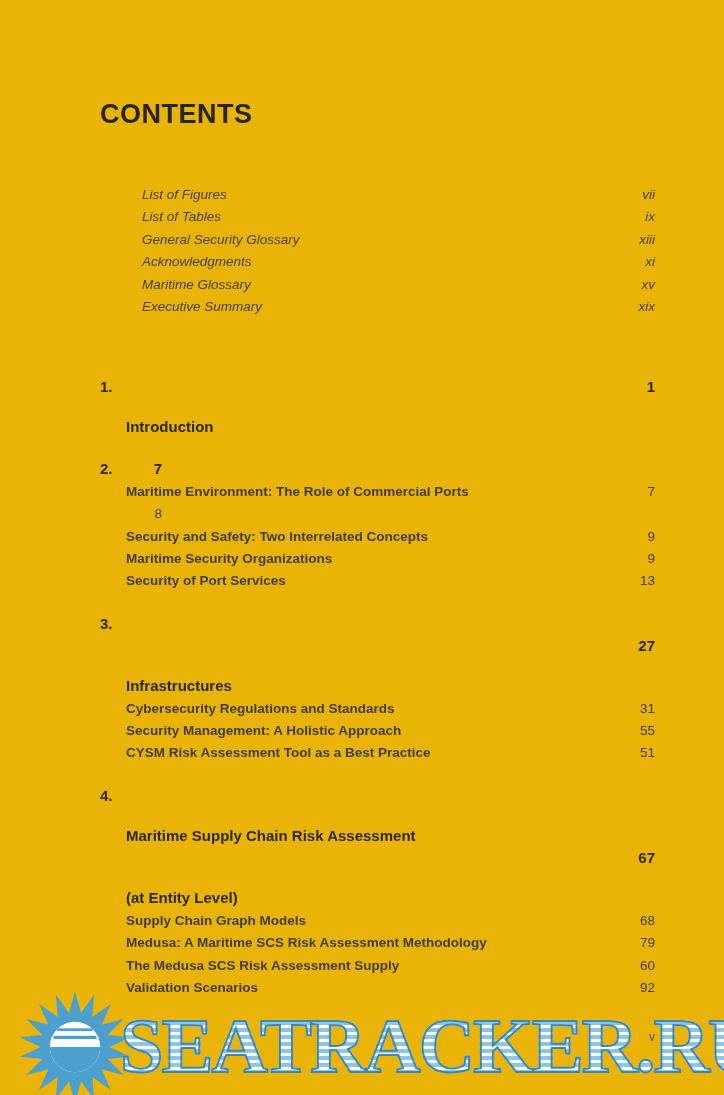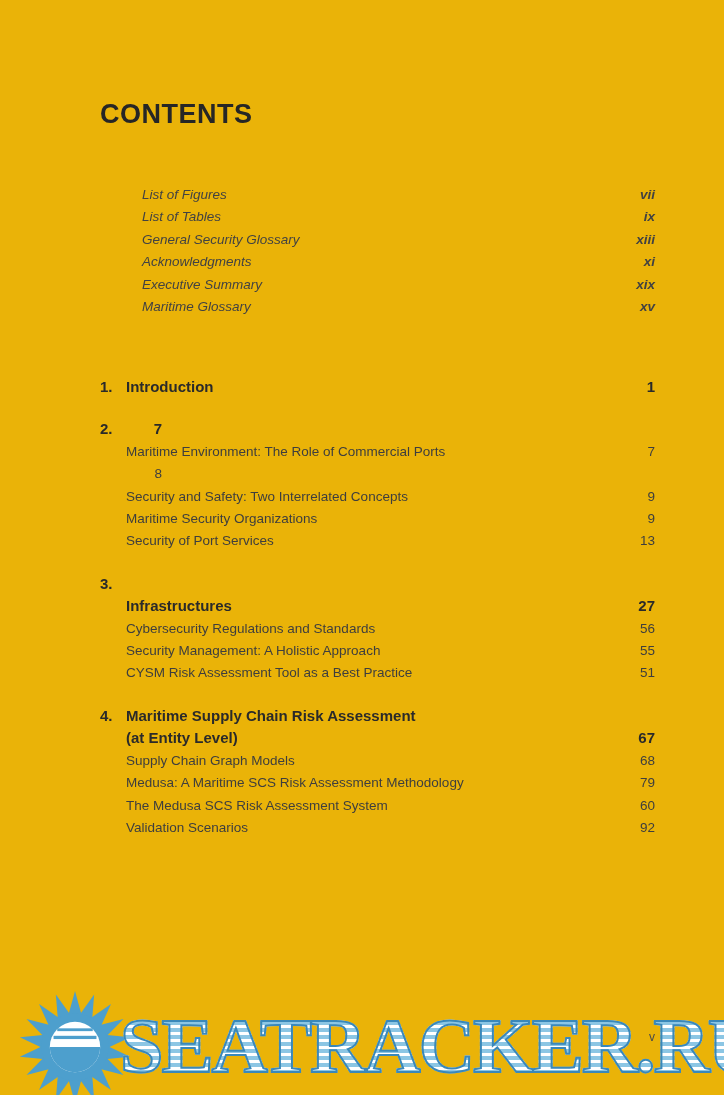--- a/index.html
+++ b/index.html
@@ -14,32 +14,32 @@
   .page-title{
     position:absolute;top:99px;left:100px;
     font-size:27px;font-weight:bold;color:#262626;
     letter-spacing:0.5px;
   }
   .front-matter{
     position:absolute;top:184px;left:100px;right:69px;margin-left:42px;
   }
   .fm-row{display:flex;line-height:22.4px;font-size:13.5px;font-style:italic;color:#424242;}
   .fm-row .lbl{flex:1;}
-  .fm-row .pg{text-align:right;min-width:40px;font-weight:bold;}
+  .fm-row .pg{text-align:right;min-width:40px;}
   .chapters{
     position:absolute;top:376px;left:100px;right:69px;
   }
   .chapter{margin-bottom:20px;}
   .row{display:flex;line-height:22.4px;}
   .ch-row{font-size:15px;font-weight:bold;color:#2a2a2a;}
   .ch-row .num{width:26px;}
-  .ch-row .ttl{flex:1;}
+  .ch-row .ttl{flex:1;margin-top:40px;}
   .ch-row .pg{text-align:right;min-width:36px;}
   .sec-row{font-size:13.5px;color:#3e3e3e;padding-left:26px;}
-  .sec-row .lbl{flex:1;}
+  .sec-row .lbl{flex:1;font-weight:bold;}
   .sec-row .pg{text-align:right;min-width:36px;}
   .folio{
     position:absolute;top:1030px;right:69px;
     font-size:12px;color:#4a4a4a;z-index:3;
   }
   .watermark{
     position:absolute;left:16px;bottom:0;width:100%;height:118px;z-index:1;padding-left:13px;
   }
   .wm-sun{position:absolute;left:2px;bottom:-8px;}
   .wm-text{
@@ -71,26 +71,26 @@
   </div>
       <div class="fm-row">
     <span class="lbl">General Security Glossary</span>
     <span class="pg">xiii</span>
   </div>
       <div class="fm-row">
     <span class="lbl">Acknowledgments</span>
     <span class="pg">xi</span>
   </div>
       <div class="fm-row">
+    <span class="lbl">Maritime Glossary</span>
+    <span class="pg">xv</span>
+  </div>
+      <div class="fm-row">
     <span class="lbl">Executive Summary</span>
     <span class="pg">xix</span>
-  </div>
-      <div class="fm-row">
-    <span class="lbl">Maritime Glossary</span>
-    <span class="pg">xv</span>
   </div>
     </div>
 
   <div class="chapters">
       <div class="chapter">
         <div class="row ch-row">
     <span class="num">1.</span>
     <span class="ttl">Introduction</span>
     <span class="pg">1</span>
   </div>
@@ -125,21 +125,21 @@
     <span class="num">3.</span>
     <span class="pg"></span>
   </div>
         <div class="row ch-row">
     <span class="num"></span>
     <span class="ttl">Infrastructures</span>
     <span class="pg">27</span>
   </div>
         <div class="row sec-row">
     <span class="lbl">Cybersecurity Regulations and Standards</span>
-    <span class="pg">56</span>
+    <span class="pg">31</span>
   </div>
         <div class="row sec-row">
     <span class="lbl">Security Management: A Holistic Approach</span>
     <span class="pg">55</span>
   </div>
         <div class="row sec-row">
     <span class="lbl">CYSM Risk Assessment Tool as a Best Practice</span>
     <span class="pg">51</span>
   </div>
       </div>
@@ -156,21 +156,21 @@
   </div>
         <div class="row sec-row">
     <span class="lbl">Supply Chain Graph Models</span>
     <span class="pg">68</span>
   </div>
         <div class="row sec-row">
     <span class="lbl">Medusa: A Maritime SCS Risk Assessment Methodology</span>
     <span class="pg">79</span>
   </div>
         <div class="row sec-row">
-    <span class="lbl">The Medusa SCS Risk Assessment System</span>
+    <span class="lbl">The Medusa SCS Risk Assessment Supply</span>
     <span class="pg">60</span>
   </div>
         <div class="row sec-row">
     <span class="lbl">Validation Scenarios</span>
     <span class="pg">92</span>
   </div>
       </div>
     </div>
 
   <div class="folio">v</div>

